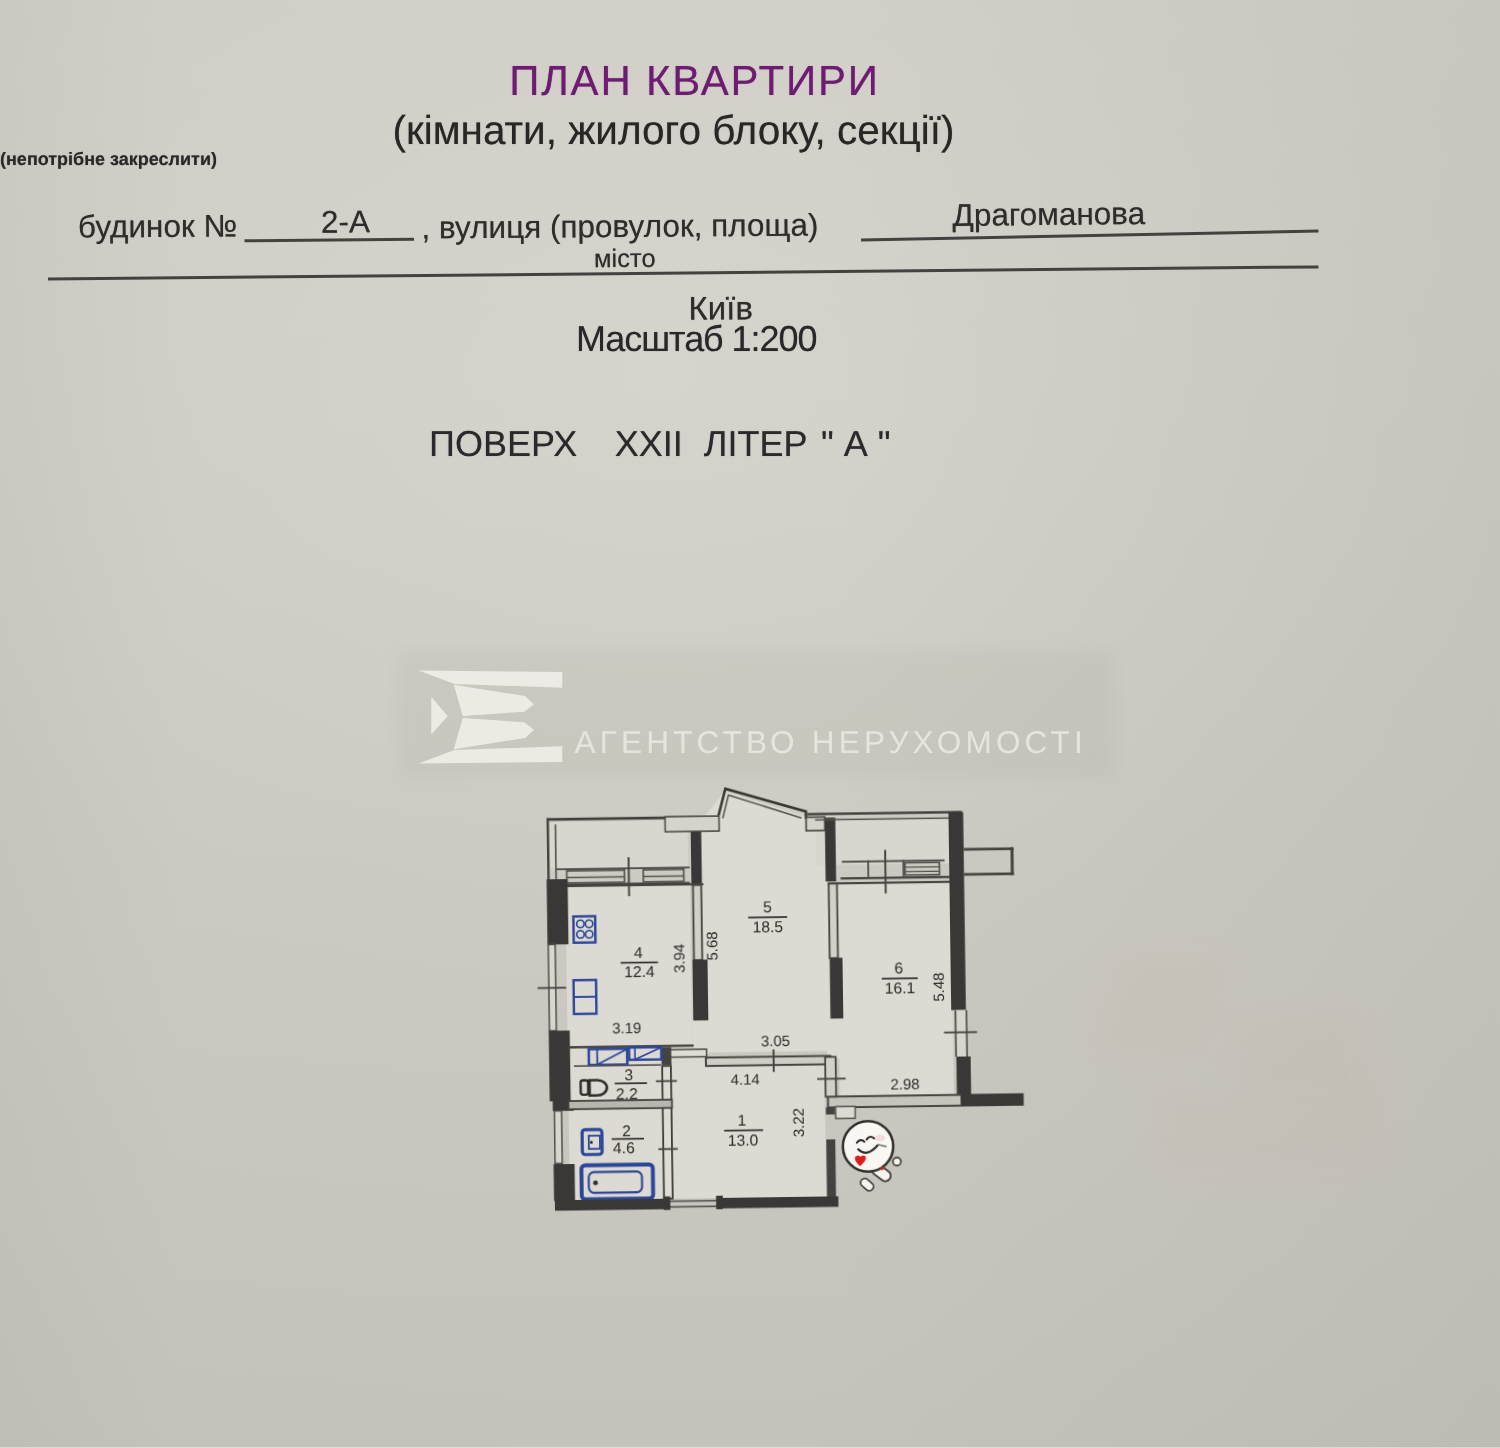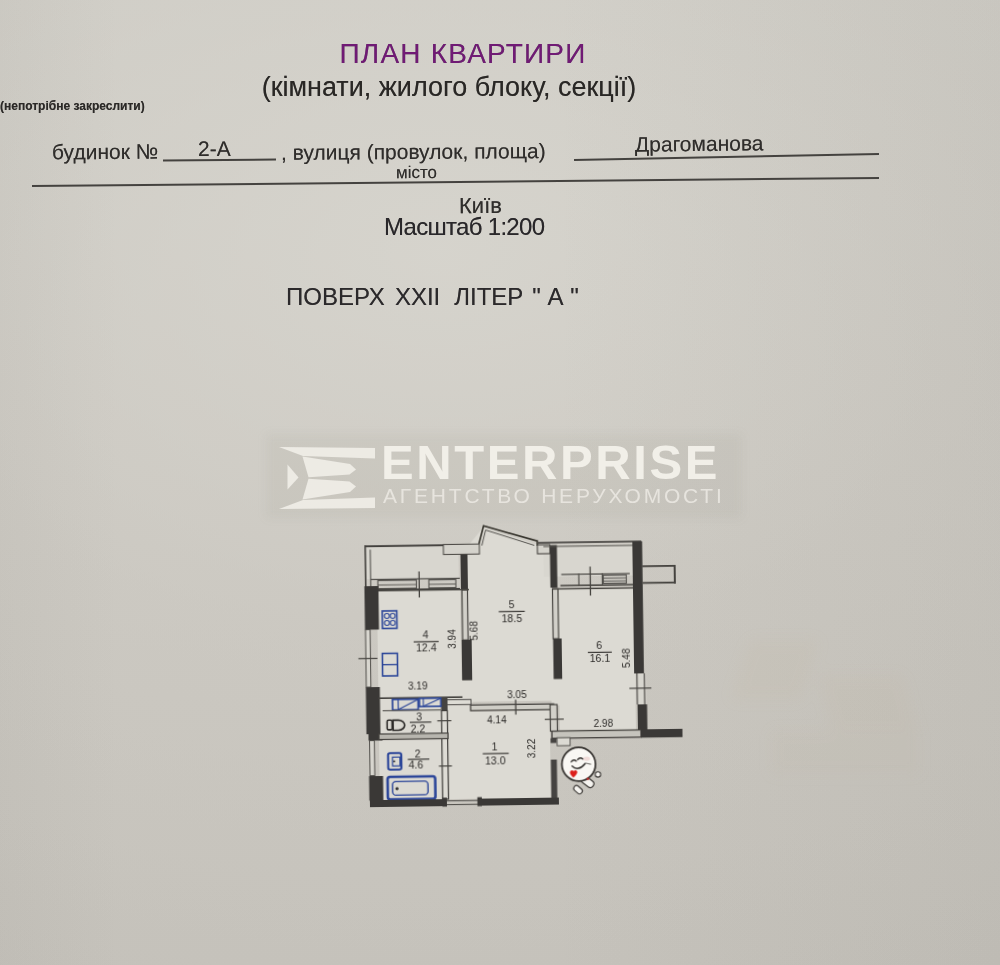--- a/index.html
+++ b/index.html
@@ -18,55 +18,54 @@
 <body>
 
 <div class="abs ink" style="left:0;top:38px;width:926px;text-align:center;font-size:28px;letter-spacing:1.2px;color:#701a75;">ПЛАН КВАРТИРИ</div>
 
 <div class="abs ink" style="left:0;top:72px;width:898px;text-align:center;font-size:27px;color:#292725;">(кімнати, жилого блоку, секції)</div>
 
 <div class="abs ink" style="left:0;top:99px;width:926px;text-align:left;font-size:12px;color:#2b2927;font-weight:bold;">(непотрібне закреслити)</div>
 
 <div class="abs ink" style="left:52px;top:140px;font-size:21px;transform:rotate(-0.4deg);">будинок №</div>
 
-<div class="abs ink" style="left:198px;top:137px;font-size:21px;transform:rotate(-0.4deg);">2-А</div>
+<div class="abs ink" style="left:214px;top:137px;font-size:21px;transform:rotate(-0.4deg);">2-А</div>
 
 <div class="ln" style="left:163px;top:159px;width:113px;transform:rotate(-0.5deg);"></div>
 
 <div class="abs ink" style="left:281px;top:140px;font-size:21px;transform:rotate(-0.4deg);">, вулиця (провулок, площа)</div>
 
 <div class="abs ink" style="left:635px;top:132px;font-size:21px;transform:rotate(-0.6deg);">Драгоманова</div>
 
 <div class="ln" style="left:574px;top:156px;width:305px;transform:rotate(-1.1deg);"></div>
 
 <div class="abs ink" style="left:396px;top:163px;font-size:17px;transform:rotate(-0.4deg);">місто</div>
 
 <div class="abs ink" style="left:459px;top:161px;font-size:22px;transform:rotate(-0.4deg);margin-top:32px;">Київ</div>
 
 <div class="ln" style="left:32px;top:181px;width:847px;transform:rotate(-0.55deg);"></div>
 
 <div class="abs ink" style="left:384px;top:213px;font-size:24px;letter-spacing:-0.7px;color:#29272a;">Масштаб 1:200</div>
 
-<div class="abs ink" style="left:286px;top:283px;font-size:24px;color:#2b292b;">ПОВЕРХ<span style="margin-left:10px;">XXII</span><span style="margin-left:14px;">ЛІТЕР</span><span style="margin-left:9px;">" А "</span></div>
+<div class="abs ink" style="left:286px;top:283px;font-size:24px;color:#2b292b;">ПОВЕРХ<span style="margin-left:25px;">XXII</span><span style="margin-left:14px;">ЛІТЕР</span><span style="margin-left:9px;">" А "</span></div>
 
 <div class="abs" style="left:0;top:0;width:1000px;height:965px;">
 
 <div class="abs" style="left:266px;top:434px;width:476px;height:84px;background:rgba(118,115,109,0.065);filter:blur(5px);border-radius:3px;"></div>
 
 <svg class="abs" style="left:277px;top:440px;" width="98" height="76" viewBox="0 0 98 76">
   <g fill="#f2f0ea" opacity="0.88">
     <polygon points="2,7 98,8 98,18.5 26,16"></polygon>
     <polygon points="25.5,16.5 73,24 79,29.5 72.5,34.5 31.5,37.3"></polygon>
     <polygon points="31.5,38.7 72.5,41.5 79,46.5 73,52 25.5,59.5"></polygon>
     <polygon points="26,60 98,57.5 98,68 2,69"></polygon>
     <polygon points="10.5,24.5 21.5,37.5 10.5,49.5"></polygon>
   </g>
 </svg>
 
-<div class="abs" style="left:381px;top:434px;width:340px;font-size:49px;font-weight:bold;letter-spacing:2.6px;color:rgba(244,242,236,0.92);">ENTERPRISE</div>
 
 <div class="abs" style="left:383px;top:484px;white-space:nowrap;font-size:21px;letter-spacing:2.8px;color:rgba(242,240,234,0.72);">АГЕНТСТВО НЕРУХОМОСТІ</div>
 </div>
 
 <div class="abs" style="left:730px;top:620px;width:240px;height:200px;filter:blur(7px);opacity:0.55;">
   <div class="abs" style="left:10px;top:20px;width:70px;height:60px;background:rgba(196,178,150,0.18);transform:skewX(-18deg);"></div>
   <div class="abs" style="left:95px;top:55px;width:85px;height:55px;background:rgba(192,175,150,0.15);transform:skewX(15deg);"></div>
   <div class="abs" style="left:40px;top:110px;width:150px;height:45px;background:rgba(196,180,152,0.13);"></div>
 </div>
 

